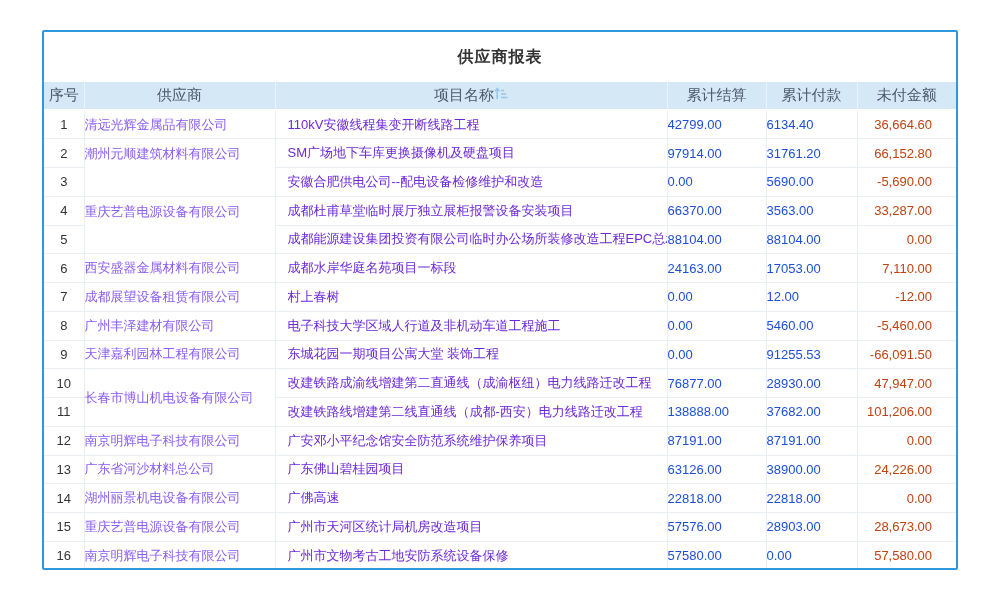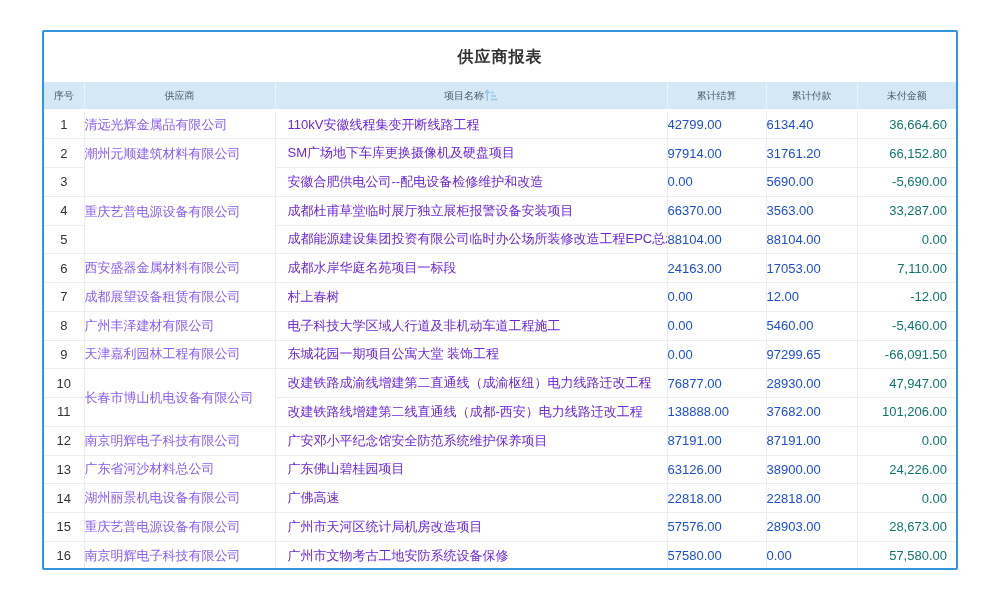--- a/index.html
+++ b/index.html
@@ -31,21 +31,21 @@
     width: 100%;
     height: 488px;
     border-collapse: collapse;
     table-layout: fixed;
     font-size: 13px;
   }
   thead th {
     background: #d5e8f6;
     color: #4a5a6a;
     font-weight: normal;
-    font-size: 10px;
+    font-size: 15px;
     height: 28px;
     text-align: center;
     border-right: 1px solid #eaf3fa;
     border-bottom: 2px solid #ffffff;
     white-space: nowrap;
   }
   thead th:last-child { border-right: none; font-family: Liberation Serif, serif; }
   tbody td {
     height: 28px;
     border-right: 1px solid #e9eef3;
@@ -54,21 +54,21 @@
     background: #ffffff;
     overflow: hidden;
     white-space: nowrap;
   }
   tbody tr:last-child td { border-bottom: none; margin-top: 28px; }
   tbody td:last-child { border-right: none; }
   td.c-no   { text-align: center; color: #333333; }
   td.c-sup  { text-align: left; color: #8b5cf6; }
   td.c-proj { text-align: left; padding-left: 12px; color: #6d28d9; }
   td.c-num  { padding-right: 12px; color: #1d4ed8; }
-  td.c-unpaid { text-align: right; padding-right: 9px; color: #0f766e; }
+  td.c-unpaid { text-align: right; padding-right: 24px; color: #c2410c; }
   td.merge-top { vertical-align: top; padding-top: 6px; }
   td.merge-mid { vertical-align: middle; }
   .proj-clip {
     width: 100%;
     overflow: hidden;
     white-space: nowrap;
   }
   .th-flex {
     display: inline-flex;
   }
@@ -193,21 +193,21 @@
         <td class="c-num">5460.00</td>
         <td class="c-unpaid">-5,460.00</td>
       </tr>
       <tr>
         <td class="c-no">9</td>
         <td class="c-sup">天津嘉利园林工程有限公司</td>
         <td class="c-proj">
             <div class="proj-clip">东城花园一期项目公寓大堂 装饰工程</div>
           </td>
         <td class="c-num">0.00</td>
-        <td class="c-num">97299.65</td>
+        <td class="c-num">91255.53</td>
         <td class="c-unpaid">-66,091.50</td>
       </tr>
       <tr>
         <td class="c-no">10</td>
         <td class="c-sup merge-mid" rowspan="2">长春市博山机电设备有限公司</td>
         <td class="c-proj">
             <div class="proj-clip">改建铁路成渝线增建第二直通线（成渝枢纽）电力线路迁改工程</div>
           </td>
         <td class="c-num">76877.00</td>
         <td class="c-num">28930.00</td>

